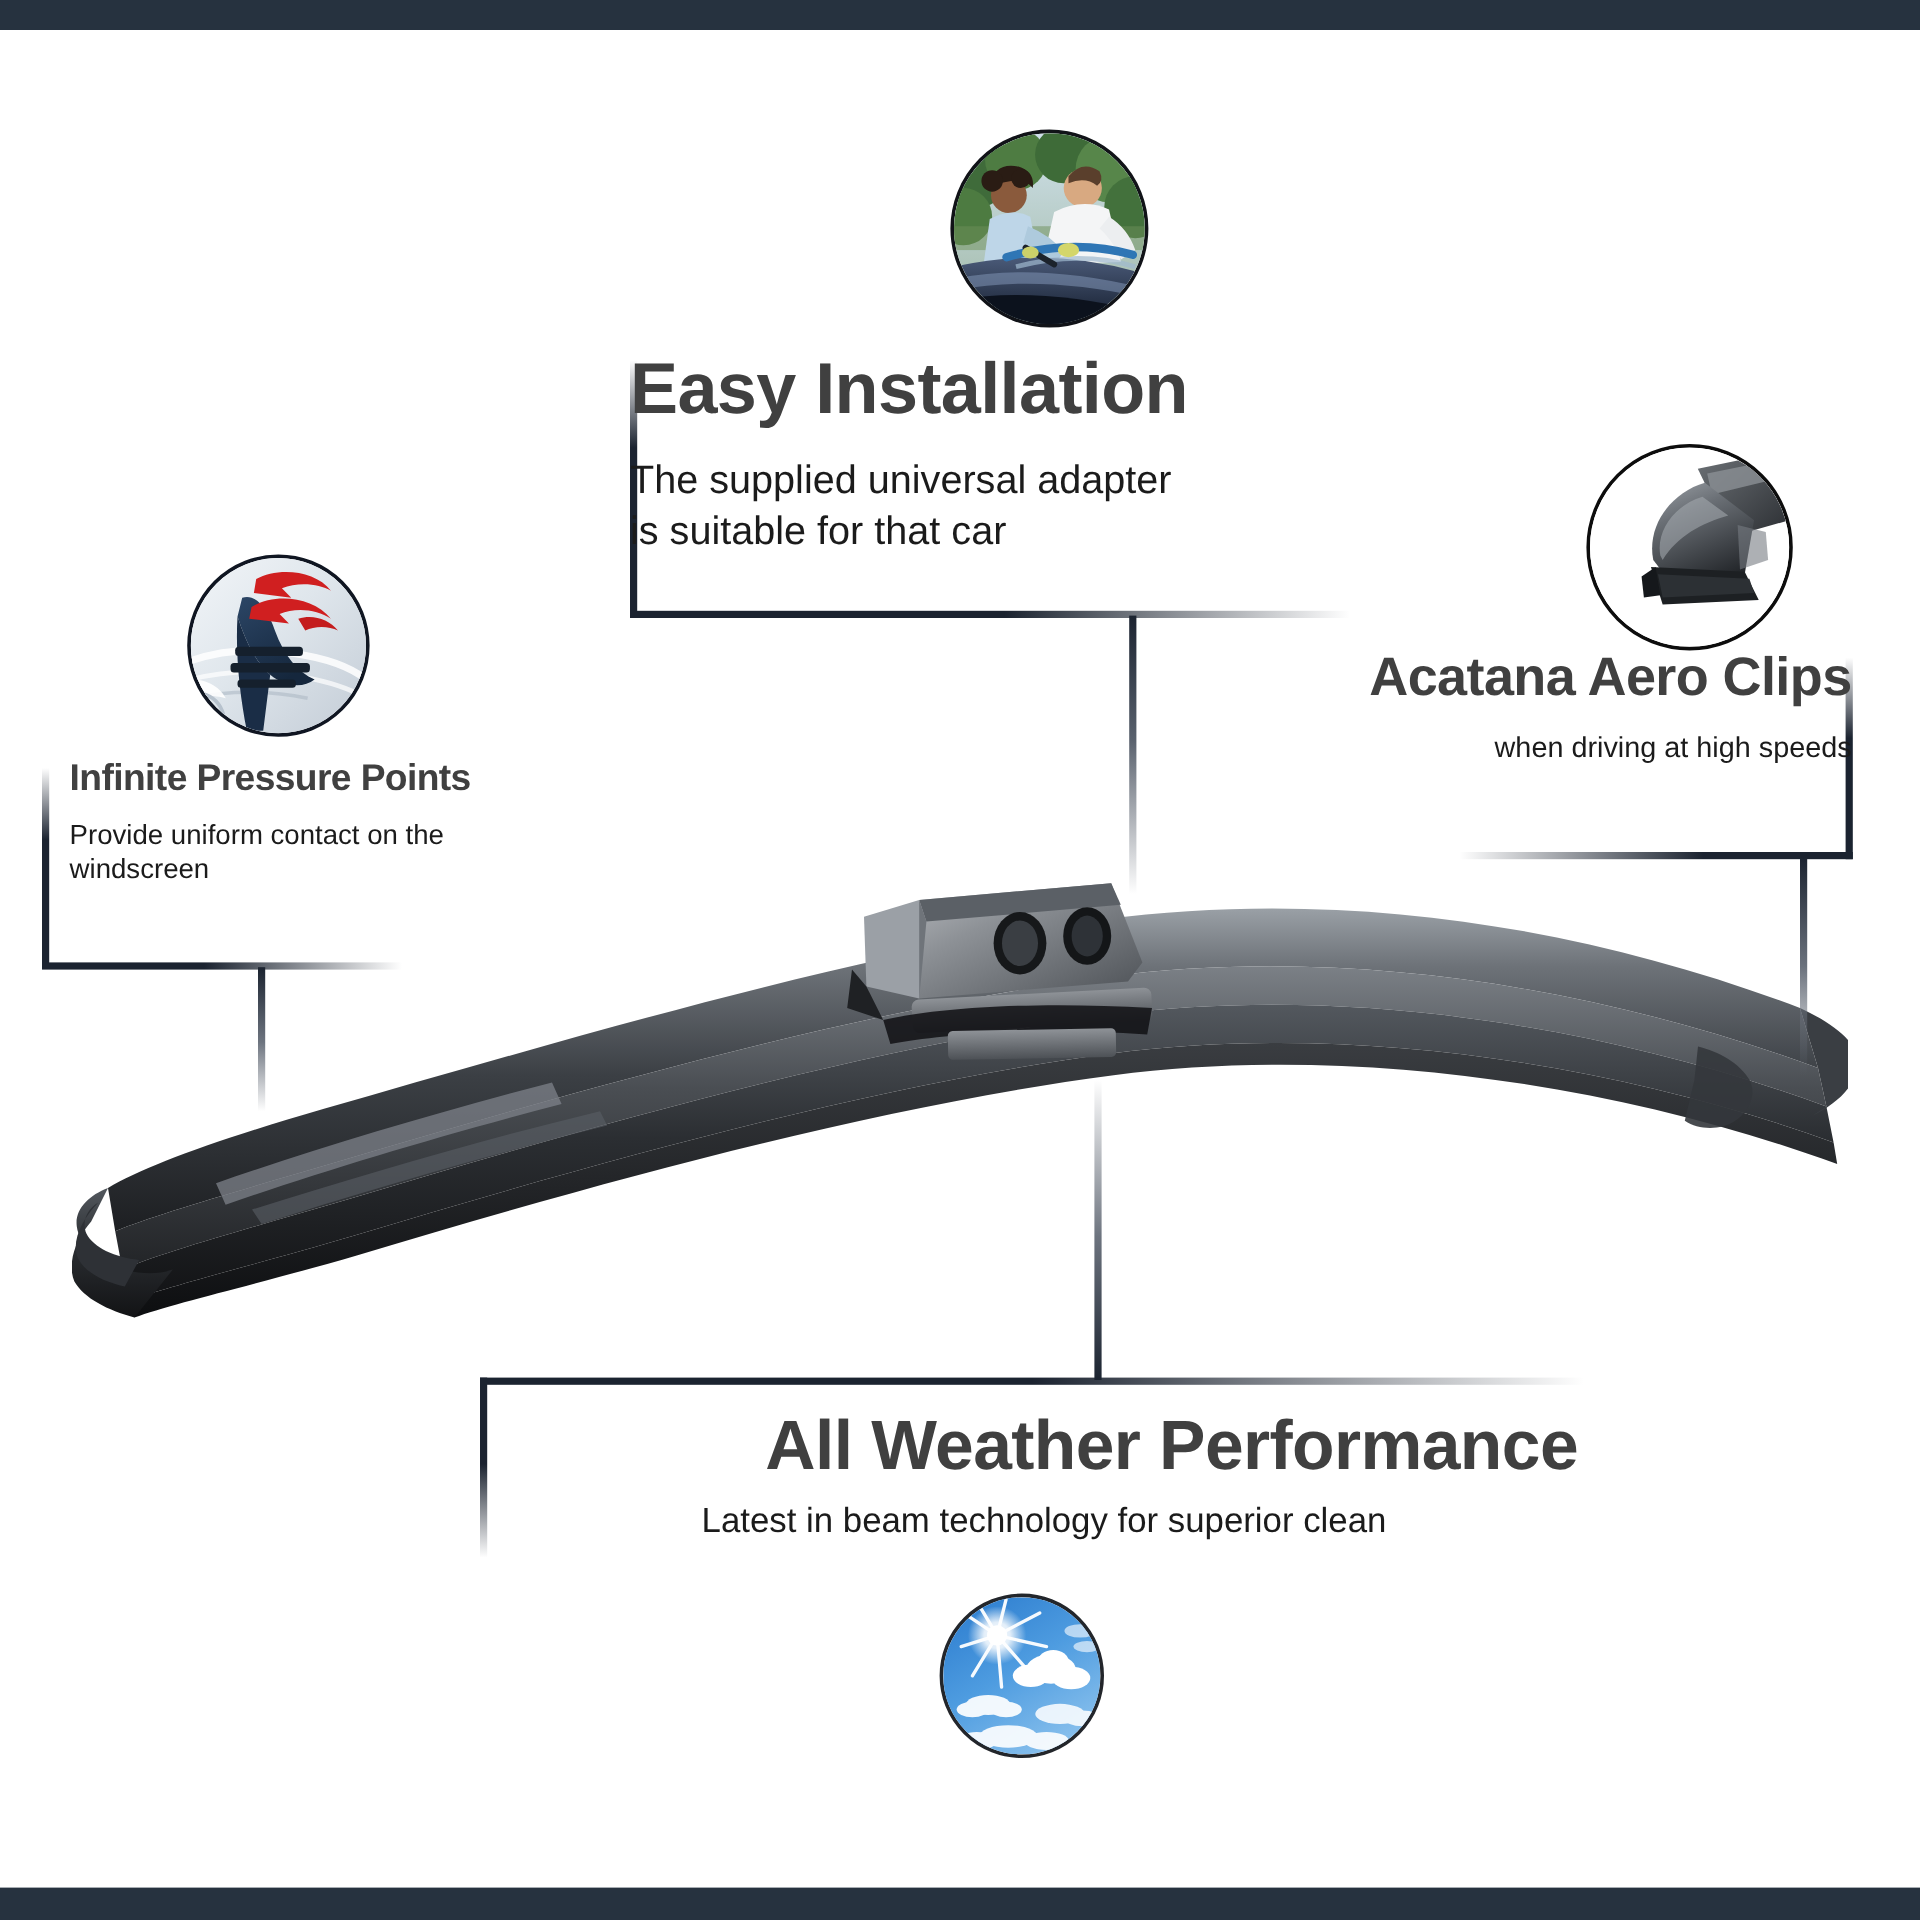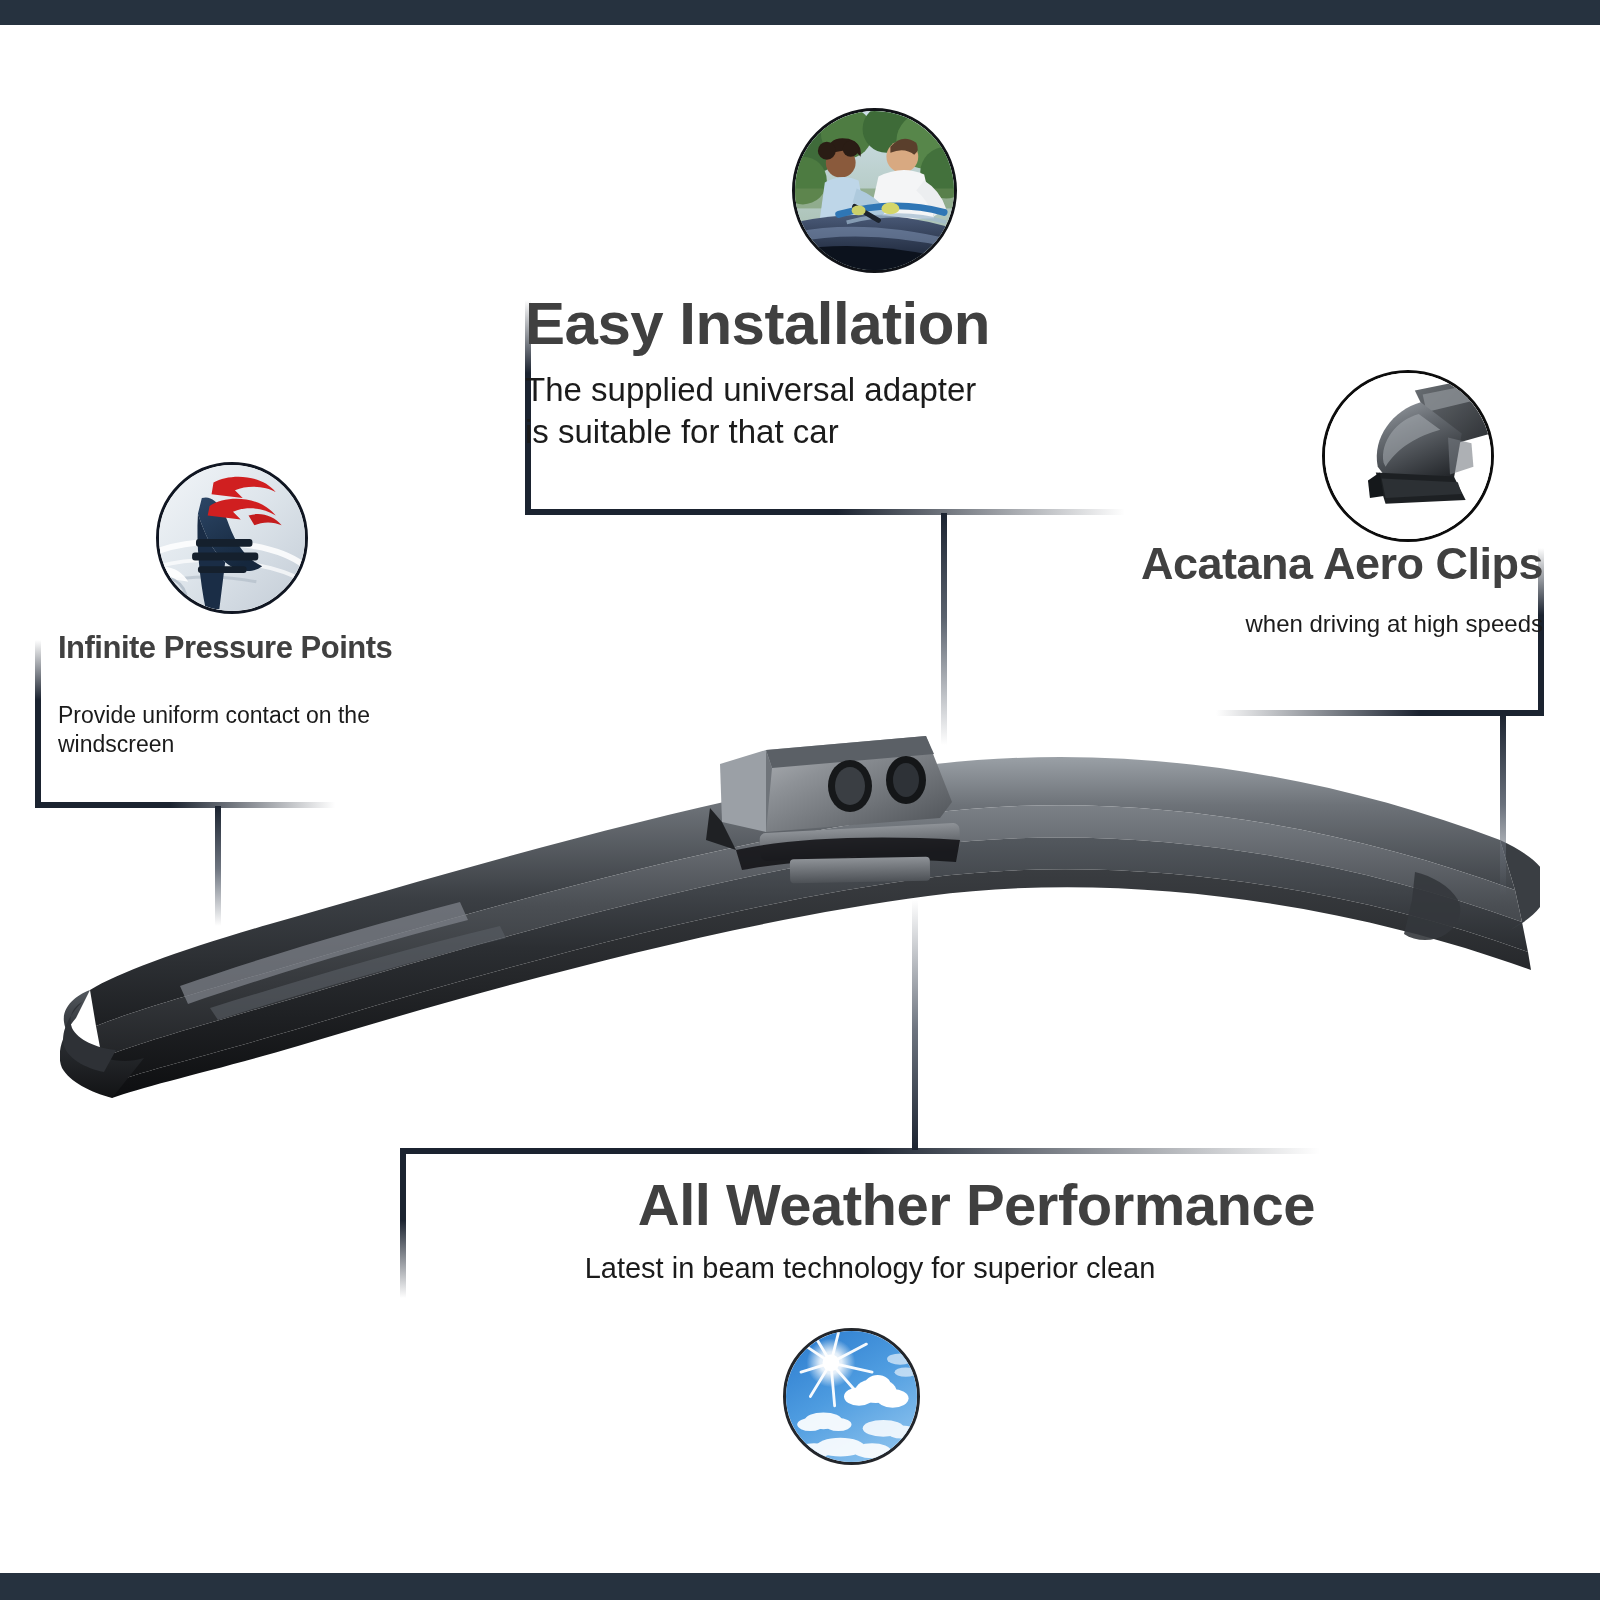--- a/index.html
+++ b/index.html
@@ -25,21 +25,21 @@
   }
   .subline{
     color:#1b1b1b;
     font-weight:400;
     line-height:1.28;
   }
 
   
   #cal-easy{position:absolute;left:525px;top:292px;width:600px;}
   #cal-easy .headline{font-size:60px;}
-  #cal-easy .subline{font-size:33px;margin-top:14px;}
+  #cal-easy .subline{font-size:33px;margin-top:24px;}
   
   #easy-vrule{position:absolute;left:525px;top:300px;width:6px;height:215px;
     background:linear-gradient(to bottom,rgba(21,26,38,0) 0%,#1b2330 34%,#1b2330 100%);}
   
   #easy-hrule{position:absolute;left:525px;top:509px;width:600px;height:6px;
     background:linear-gradient(to right,#1b2330 0%,#1b2330 52%,rgba(21,26,38,0) 100%);}
   
   #easy-conn{position:absolute;left:941px;top:513px;width:6px;height:232px;
     background:linear-gradient(to bottom,#1b2330 0%,#5a626e 45%,rgba(255,255,255,0) 100%);}
 
@@ -52,21 +52,21 @@
     background:linear-gradient(to bottom,rgba(21,26,38,0) 0%,#1b2330 40%,#1b2330 100%);}
   
   #aero-hrule{position:absolute;left:1216px;top:710px;width:328px;height:6px;
     background:linear-gradient(to right,rgba(21,26,38,0) 0%,#1b2330 62%,#1b2330 100%);}
   #aero-conn{position:absolute;left:1500px;top:714px;width:6px;height:182px;
     background:linear-gradient(to bottom,#1b2330 0%,#6a717c 50%,rgba(255,255,255,0) 100%);}
 
   
   #cal-inf{position:absolute;left:58px;top:632px;width:600px;}
   #cal-inf .headline{font-size:31px;}
-  #cal-inf .subline{font-size:23px;margin-top:36px;}
+  #cal-inf .subline{font-size:23px;margin-top:16px;}
   #inf-vrule{position:absolute;left:35px;top:640px;width:6px;height:166px;
     background:linear-gradient(to bottom,rgba(21,26,38,0) 0%,#1b2330 36%,#1b2330 100%);}
   #inf-hrule{position:absolute;left:35px;top:802px;width:300px;height:6px;
     background:linear-gradient(to right,#1b2330 0%,#1b2330 45%,rgba(21,26,38,0) 100%);}
   #inf-conn{position:absolute;left:215px;top:806px;width:6px;height:120px;
     background:linear-gradient(to bottom,#1b2330 0%,#6d747f 52%,rgba(255,255,255,0) 100%);}
 
   
   #cal-weather{position:absolute;left:425px;top:1175px;width:890px;text-align:center;}
   #cal-weather .headline{font-size:58px;text-align:right;}

